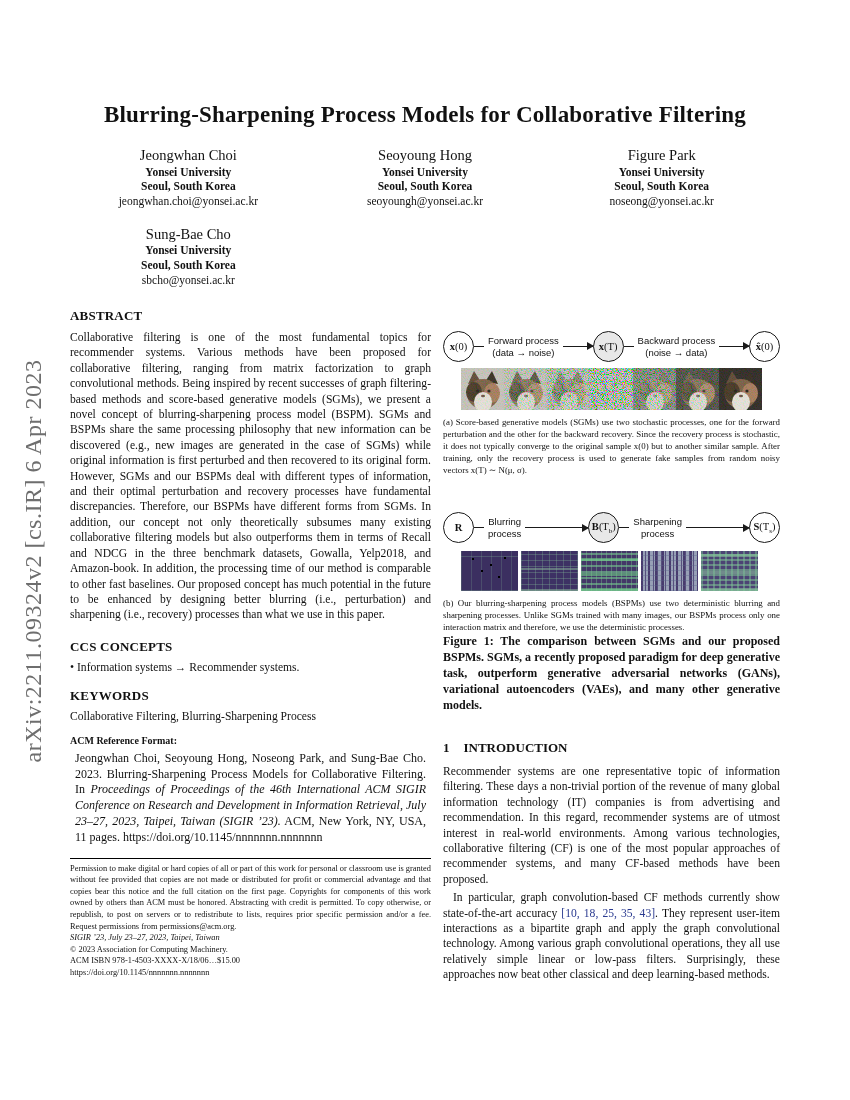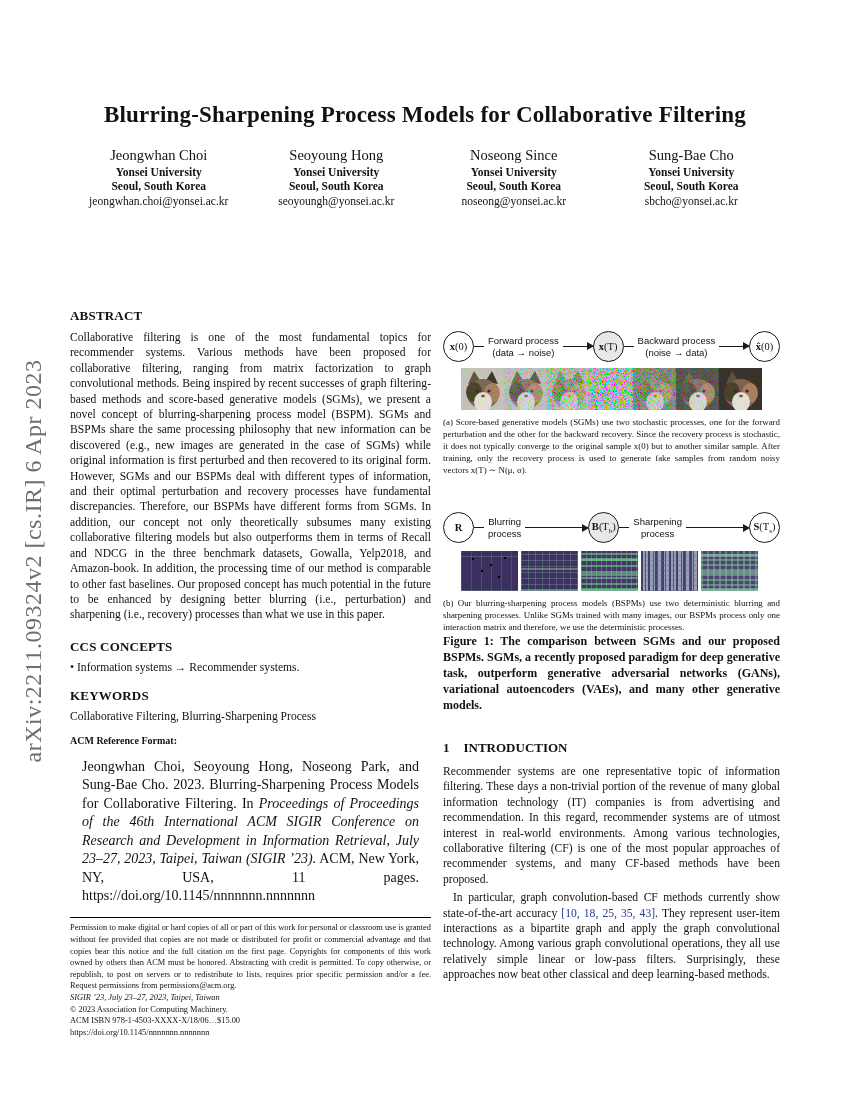--- a/index.html
+++ b/index.html
@@ -7,37 +7,37 @@
         font-family:"Liberation Serif",serif;color:#111;}
 
   
   .arxiv-banner{position:absolute;left:-264px;top:545px;width:600px;height:32px;
     transform:rotate(-90deg);text-align:center;font-size:24px;color:#6e6e6e;
     font-family:"Liberation Serif",serif;letter-spacing:.5px;}
 
   
   .header{position:absolute;top:102px;left:70px;width:710px;text-align:center;}
   .title{font-size:23px;font-weight:bold;letter-spacing:.2px;}
-  .authors-grid{margin-top:18px;display:grid;grid-template-columns:1fr 1fr 1fr 1fr;row-gap:16px;}
+  .authors-grid{margin-top:18px;display:grid;grid-template-columns:1fr 1fr 1fr;row-gap:16px;}
   .author{line-height:1.28;}
   .author .nm{font-size:14.5px;}
   .author .af{font-size:11.5px;font-weight:bold;}
   .author .em{font-size:11.5px;}
 
   
   .col-left{position:absolute;left:70px;top:308px;width:361px;}
   .col-right{position:absolute;left:443px;top:315px;width:337px;}
 
   .sec-h{font-size:13px;font-weight:bold;margin:0 0 6px 0;letter-spacing:.2px;}
   .body-t{font-size:11.6px;line-height:1.33;text-align:justify;margin:0;}
   .ccs-line{font-size:11.6px;margin:0 0 14px 0;}
   .ccs-line b{font-weight:normal;}
   .kw-line{font-size:11.6px;margin:0 0 12px 0;}
   .acmref-h{font-size:10px;font-weight:bold;margin:0 0 2px 0;}
-  .acmref{font-size:14px;line-height:1.32;text-align:justify;margin:12px;}
+  .acmref{font-size:12px;line-height:1.32;text-align:justify;margin:5px;}
   .acmref .it{font-style:italic;}
   .permission{border-top:.8px solid #000;margin-top:12px;padding-top:4px;
     font-size:8.4px;line-height:1.38;text-align:justify;}
   .perm-foot{font-size:8.4px;line-height:1.38;margin:0;}
   .perm-foot .it{font-style:italic;}
   .link{color:#111;text-decoration:none;}
   .cite{color:#29398f;}.gap16{height:16px;}.gap20{height:20px;}
 
   
   .dg{display:flex;align-items:center;width:100%;margin-top:16px;}
@@ -134,21 +134,21 @@
         <div class="af">Seoul, South Korea</div>
         <div class="em">jeongwhan.choi@yonsei.ac.kr</div>
       </div>
       <div class="author">
         <div class="nm">Seoyoung Hong</div>
         <div class="af">Yonsei University</div>
         <div class="af">Seoul, South Korea</div>
         <div class="em">seoyoungh@yonsei.ac.kr</div>
       </div>
       <div class="author">
-        <div class="nm">Noseong Since</div>
+        <div class="nm">Figure Park</div>
         <div class="af">Yonsei University</div>
         <div class="af">Seoul, South Korea</div>
         <div class="em">noseong@yonsei.ac.kr</div>
       </div>
       <div class="author">
         <div class="nm">Sung-Bae Cho</div>
         <div class="af">Yonsei University</div>
         <div class="af">Seoul, South Korea</div>
         <div class="em">sbcho@yonsei.ac.kr</div>
       </div>

